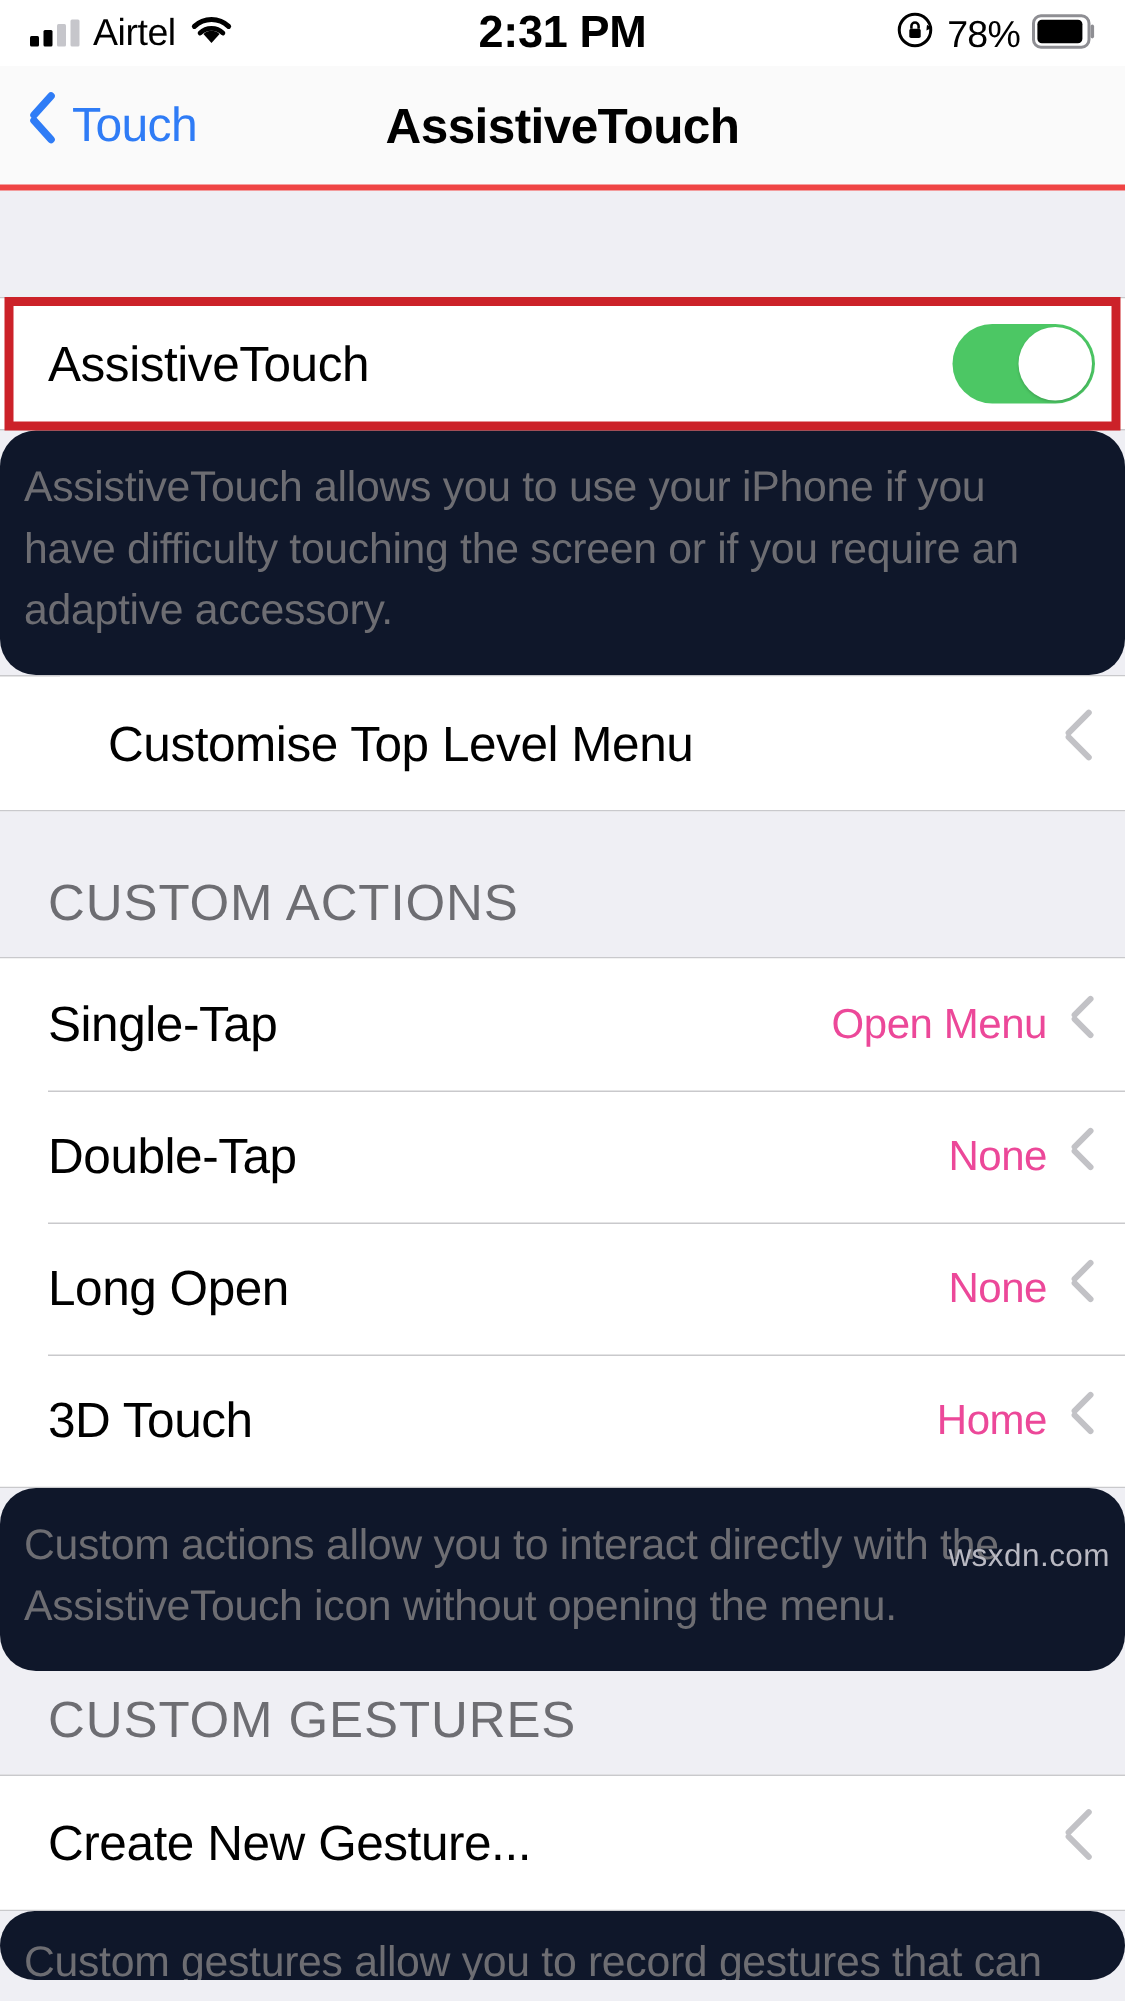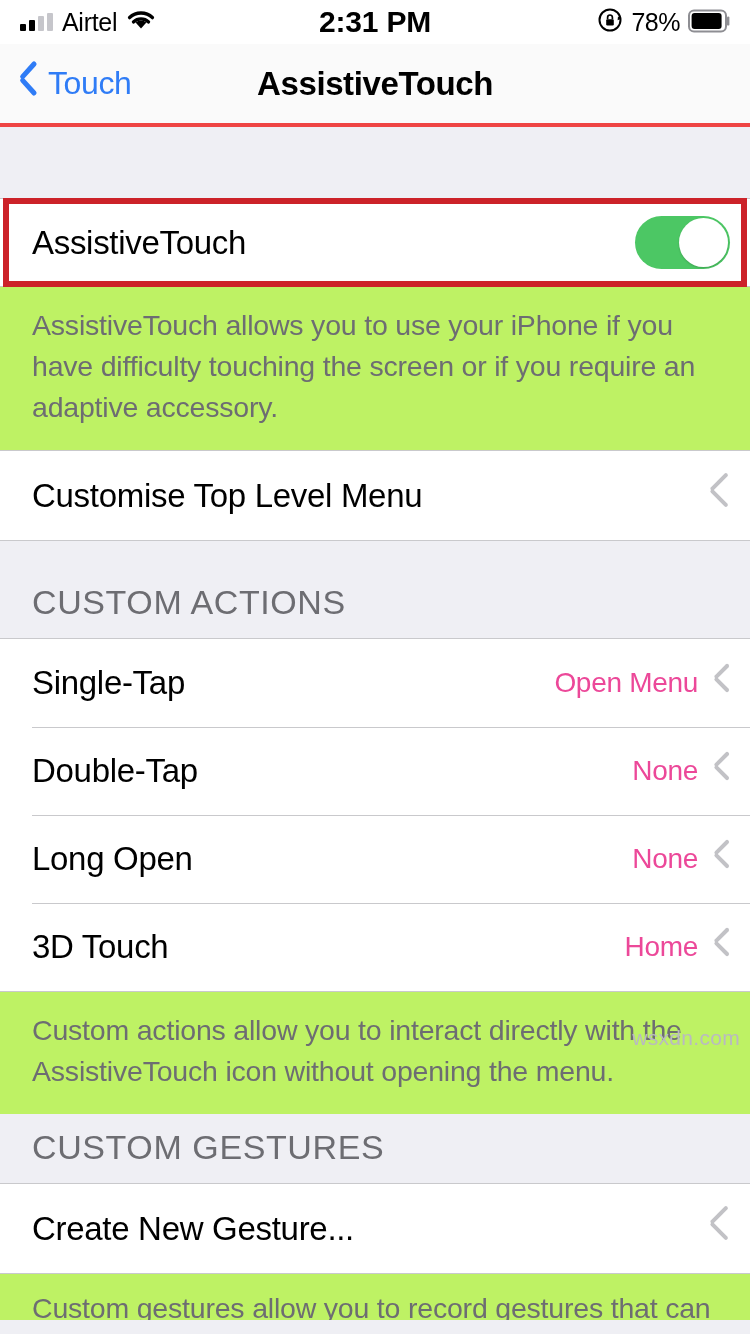--- a/index.html
+++ b/index.html
@@ -86,21 +86,21 @@
     box-shadow:0 1px 2px rgba(0,0,0,0.18);
   }
 
   
   .sec-header{
     font-size:34px; color:#6d6d72; letter-spacing:0.6px;
     padding:34px 32px 12px 32px; background:#efeff4;
   }
   .sec-footer{
     font-size:28.5px; line-height:41px; color:#6d6d72; letter-spacing:-0.2px;
-    padding:18px 34px 22px 32px; background:#bef264;
+    padding:18px 34px 22px 16px; background:#0f172a;border-radius:24px;
   }
 
   
   .annot{
     position:absolute; left:3px; top:198px; width:744px; height:89px;
     border:6px solid #cc2229; pointer-events:none; z-index:10;
   }
 
   
   .watermark{
@@ -166,21 +166,21 @@
     <div class="row" style="height:87px;">
       <span class="row-label">AssistiveTouch</span>
       <span class="toggle" style="background: rgb(76, 199, 100);">
         <span class="knob"></span>
       </span>
     </div>
   </div>
   <div class="sec-footer">AssistiveTouch allows you to use your iPhone if you have difficulty touching the screen or if you require an adaptive accessory.</div>
 
   <div class="group">
-    <div class="row" style="height:89px;">
+    <div class="row" style="height:89px;margin-left:40px;">
       <span class="row-label">Customise Top Level Menu</span>
       <span class="chev big"></span>
     </div>
   </div>
 
   <div class="gap" style="height:42px;"></div>
   <div class="sec-header" style="padding-top:0;padding-bottom:16px;">CUSTOM ACTIONS</div>
   <div class="group">
     <div class="row">
       <span class="row-label">Single-Tap</span>

